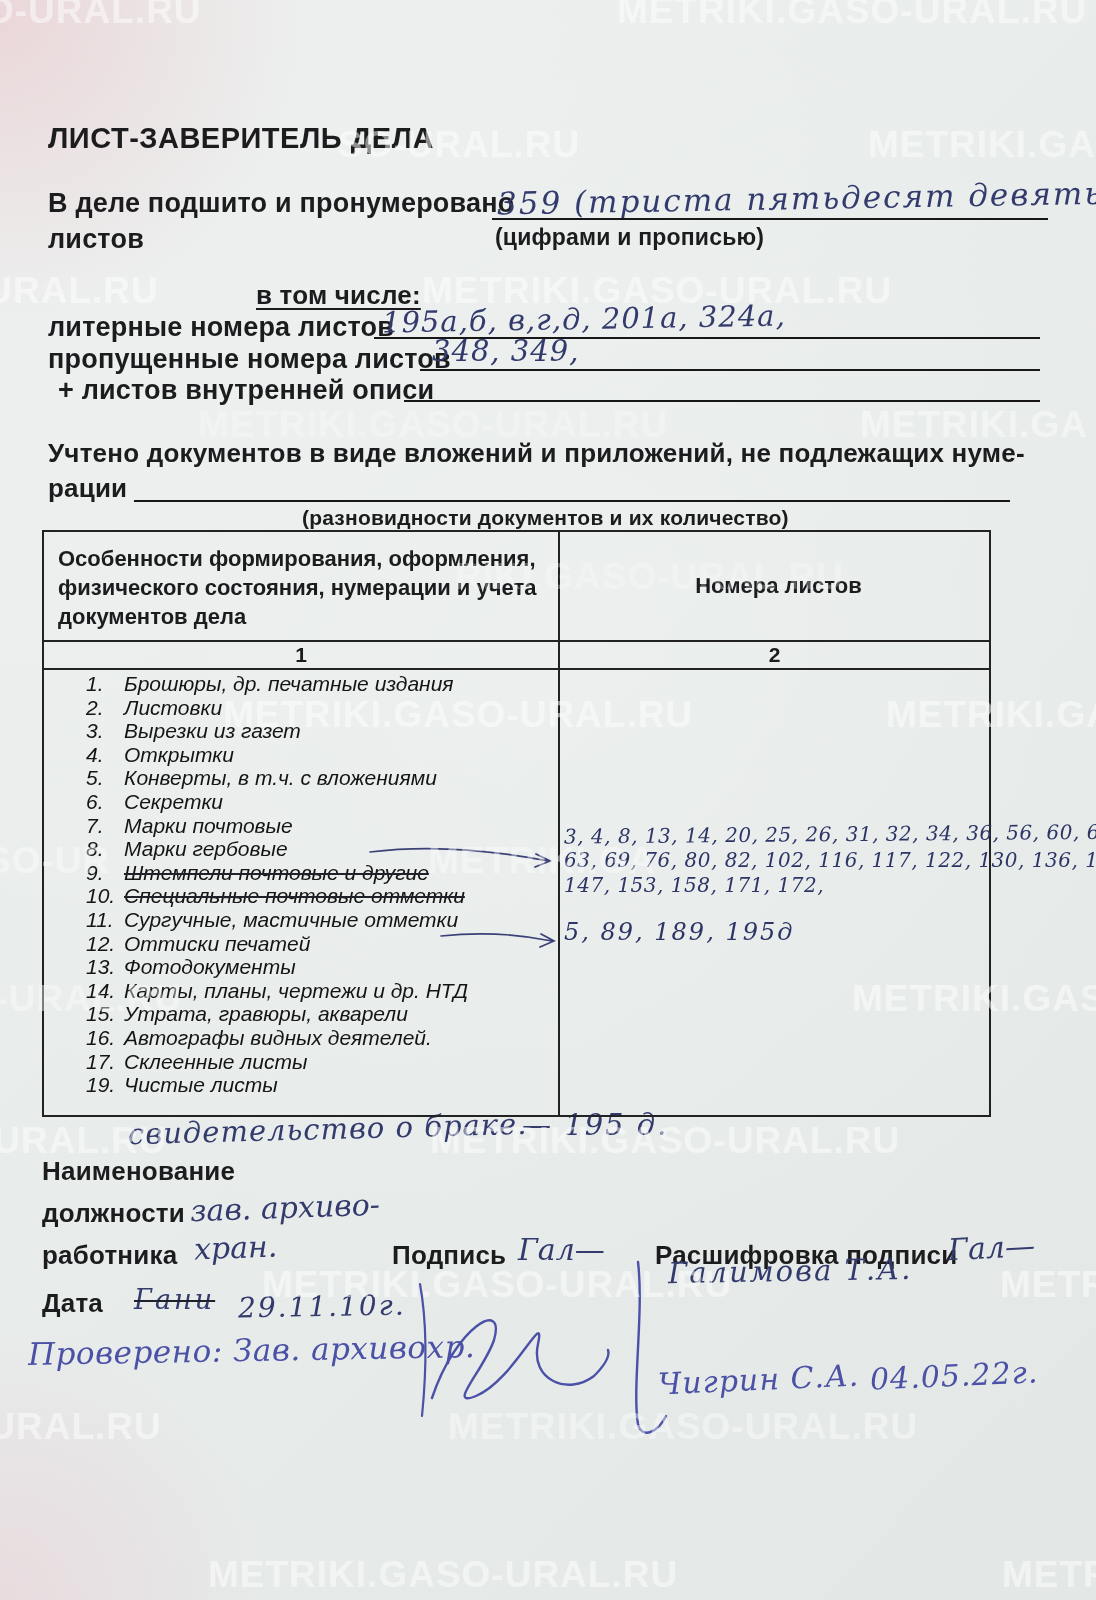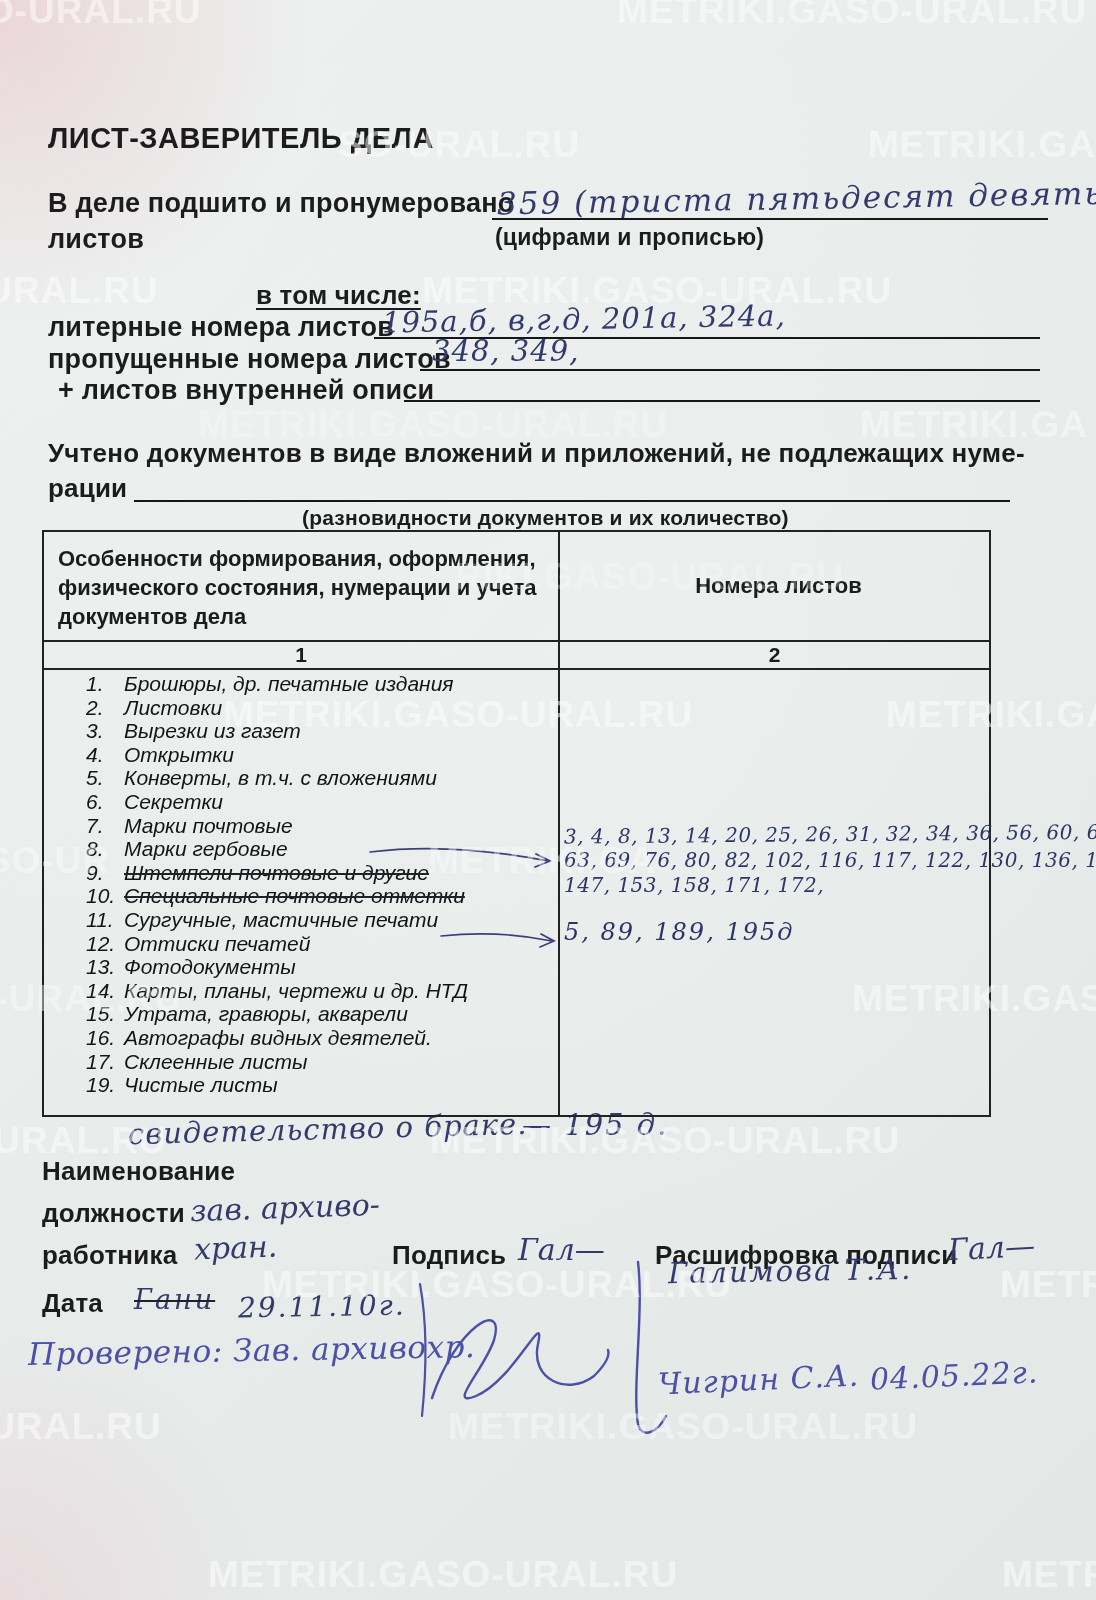--- a/index.html
+++ b/index.html
@@ -78,21 +78,21 @@
         <div class="item"><span class="inum">1.</span><span>Брошюры, др. печатные издания</span></div>
         <div class="item"><span class="inum">2.</span><span>Листовки</span></div>
         <div class="item"><span class="inum">3.</span><span>Вырезки из газет</span></div>
         <div class="item"><span class="inum">4.</span><span>Открытки</span></div>
         <div class="item"><span class="inum">5.</span><span>Конверты, в т.ч. с вложениями</span></div>
         <div class="item"><span class="inum">6.</span><span>Секретки</span></div>
         <div class="item"><span class="inum">7.</span><span>Марки почтовые</span></div>
         <div class="item"><span class="inum">8.</span><span>Марки гербовые</span></div>
         <div class="item struck"><span class="inum">9.</span><span>Штемпели почтовые и другие</span></div>
         <div class="item struck"><span class="inum">10.</span><span>Специальные почтовые отметки</span></div>
-        <div class="item"><span class="inum">11.</span><span>Сургучные, мастичные печати</span></div>
+        <div class="item"><span class="inum">11.</span><span>Сургучные, мастичные отметки</span></div>
         <div class="item"><span class="inum">12.</span><span>Оттиски печатей</span></div>
         <div class="item"><span class="inum">13.</span><span>Фотодокументы</span></div>
         <div class="item"><span class="inum">14.</span><span>Карты, планы, чертежи и др. НТД</span></div>
         <div class="item"><span class="inum">15.</span><span>Утрата, гравюры, акварели</span></div>
         <div class="item"><span class="inum">16.</span><span>Автографы видных деятелей.</span></div>
         <div class="item"><span class="inum">17.</span><span>Склеенные листы</span></div>
         <div class="item"><span class="inum">19.</span><span>Чистые листы</span></div>
       </div>
 
     <svg class="abs" style="left:322px;top:310px;" width="196" height="28">

